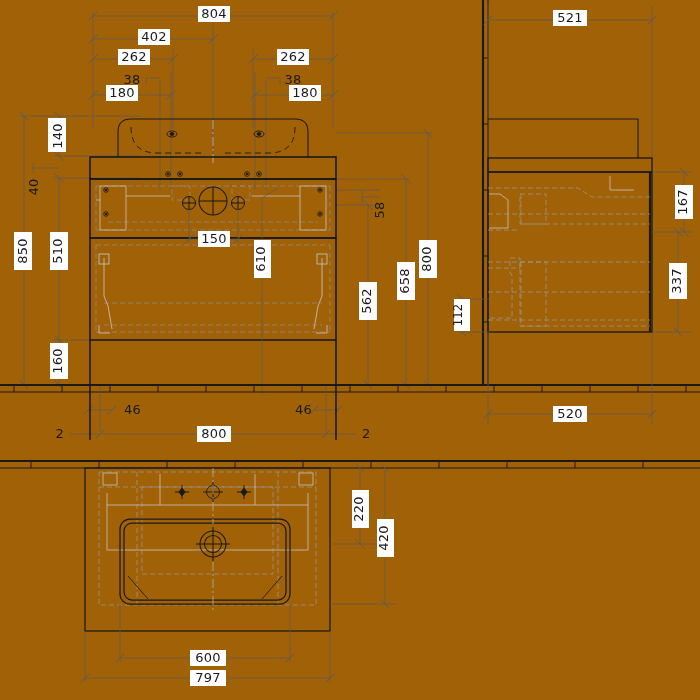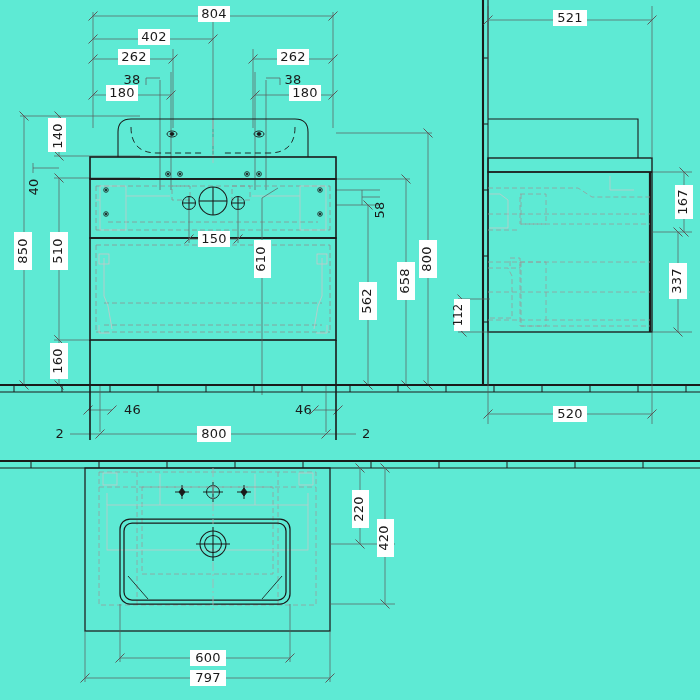--- a/index.html
+++ b/index.html
@@ -8,21 +8,21 @@
     padding: 0;
     background: #ffffff;
   }
   body {
     font-family: "DejaVu Sans", sans-serif;
   }
   #sheet {
     position: relative;
     width: 700px;
     height: 700px;
-    background: #5eead4;
+    background: #a16207;
     overflow: hidden;
   }
   #sheet svg {
     position: absolute;
     left: 0;
     top: 0;
     display: block;
   }
   .dimtext {
     font-family: "DejaVu Sans", sans-serif;

